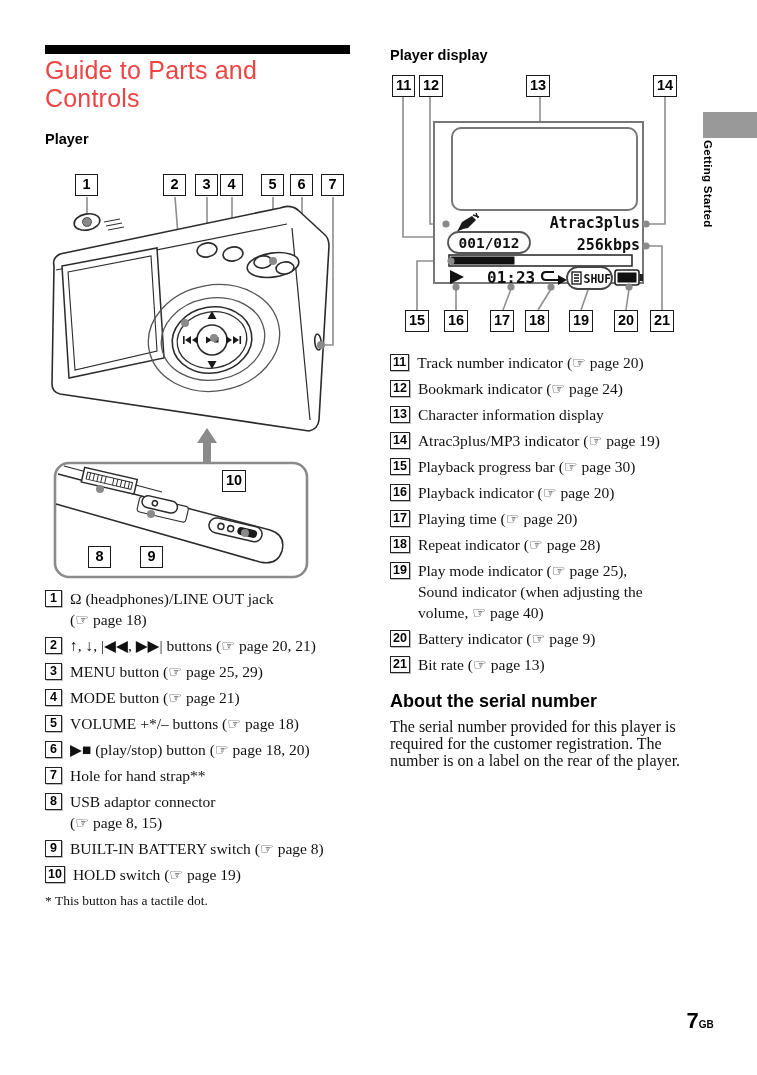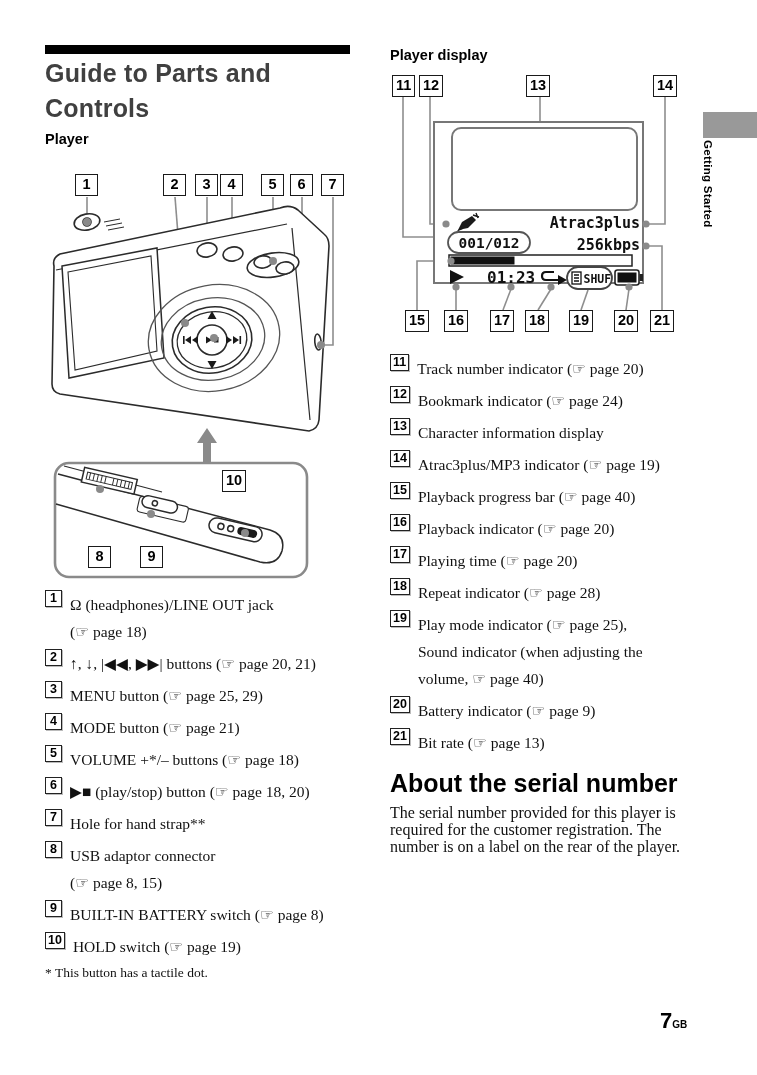--- a/index.html
+++ b/index.html
@@ -3,50 +3,50 @@
 <meta charset="utf-8">
 <style>
   html,body{margin:0;padding:0;}
   body{width:757px;height:1075px;position:relative;background:#fff;color:#111;
        font-family:"Liberation Serif","DejaVu Serif",serif;overflow:hidden;}
   .abs{position:absolute;}
   
   .rule{position:absolute;left:45px;top:45px;width:305px;height:9px;background:#000;}
   .title{position:absolute;left:45px;top:56px;width:280px;
          font-family:"Liberation Sans","DejaVu Sans",sans-serif;
-         font-weight:bold;font-size:25px;line-height:35px;color:#404040;letter-spacing:.2px;}
+         font-weight:normal;font-size:25px;line-height:28px;color:#ef4444;letter-spacing:.2px;}
   .subhead{font-family:"Liberation Sans","DejaVu Sans",sans-serif;
            font-weight:bold;font-size:14.5px;color:#000000;}
   
   .co{position:absolute;box-sizing:border-box;height:22px;min-width:23px;padding:0 3px;
       border:1.4px solid #1a1a1a;background:#fff;color:#000;text-align:center;
       font-family:"Liberation Sans","DejaVu Sans",sans-serif;font-weight:bold;
       font-size:14.5px;line-height:19px;z-index:3;}
   
   .plist{position:absolute;width:322px;}
   .li{display:flex;margin-bottom:5px;line-height:21px;font-size:15.5px;}
   .numbox{flex:0 0 auto;box-sizing:border-box;min-width:17px;height:17px;padding:0 2px;
           margin:2px 8px 0 0;border:1.2px solid #222;text-align:center;
           font-family:"Liberation Sans","DejaVu Sans",sans-serif;
           font-weight:bold;font-size:12.5px;line-height:14px;color:#000;box-shadow:1px 1px 0 #bbb;}
   .litext{flex:1 1 auto;}
-  .lline{display:block;margin-top:6px;}
+  .lline{display:block;}
   .fnote{font-size:13.5px;line-height:21px;}
   
   .serialhead{font-family:"Liberation Sans","DejaVu Sans",sans-serif;
-              font-weight:bold;font-size:25px;color:#000;margin:0 0 6px 0;}
+              font-weight:bold;font-size:18px;color:#000;margin:0 0 6px 0;}
   .serialbody{font-size:16px;line-height:17px;width:322px;}
   
   .tabbox{position:absolute;left:703px;top:112px;width:54px;height:26px;background:#999;}
   .tabtext{position:absolute;left:702px;top:140px;height:130px;
            writing-mode:vertical-rl;text-orientation:mixed;
            font-family:"Liberation Sans","DejaVu Sans",sans-serif;
            font-weight:bold;font-size:11.5px;letter-spacing:.3px;color:#000;}
   
-  .pageno{position:absolute;left:660px;top:1008px;width:80px;text-align:left;
+  .pageno{position:absolute;left:660px;top:1008px;width:80px;text-align:center;
           font-family:"Liberation Sans","DejaVu Sans",sans-serif;color:#000;}
   .pageno .big{font-weight:bold;font-size:22px;}
   .pageno .small{font-weight:bold;font-size:10px;}
   svg{position:absolute;overflow:visible;}
   svg text.lcd{font-family:"DejaVu Sans Mono",monospace;font-weight:bold;fill:#111;}
 </style>
 </head>
 <body>
 
 <div class="rule"></div>
@@ -324,21 +324,21 @@
     </div>
   <div class="li">
       <span class="numbox">14</span>
       <span class="litext">
         <span class="lline">Atrac3plus/MP3 indicator (☞ page 19)</span>
       </span>
     </div>
   <div class="li">
       <span class="numbox">15</span>
       <span class="litext">
-        <span class="lline">Playback progress bar (☞ page 40)</span>
+        <span class="lline">Playback progress bar (☞ page 30)</span>
       </span>
     </div>
   <div class="li">
       <span class="numbox">16</span>
       <span class="litext">
         <span class="lline">Playback indicator (☞ page 20)</span>
       </span>
     </div>
   <div class="li">
       <span class="numbox">17</span>

